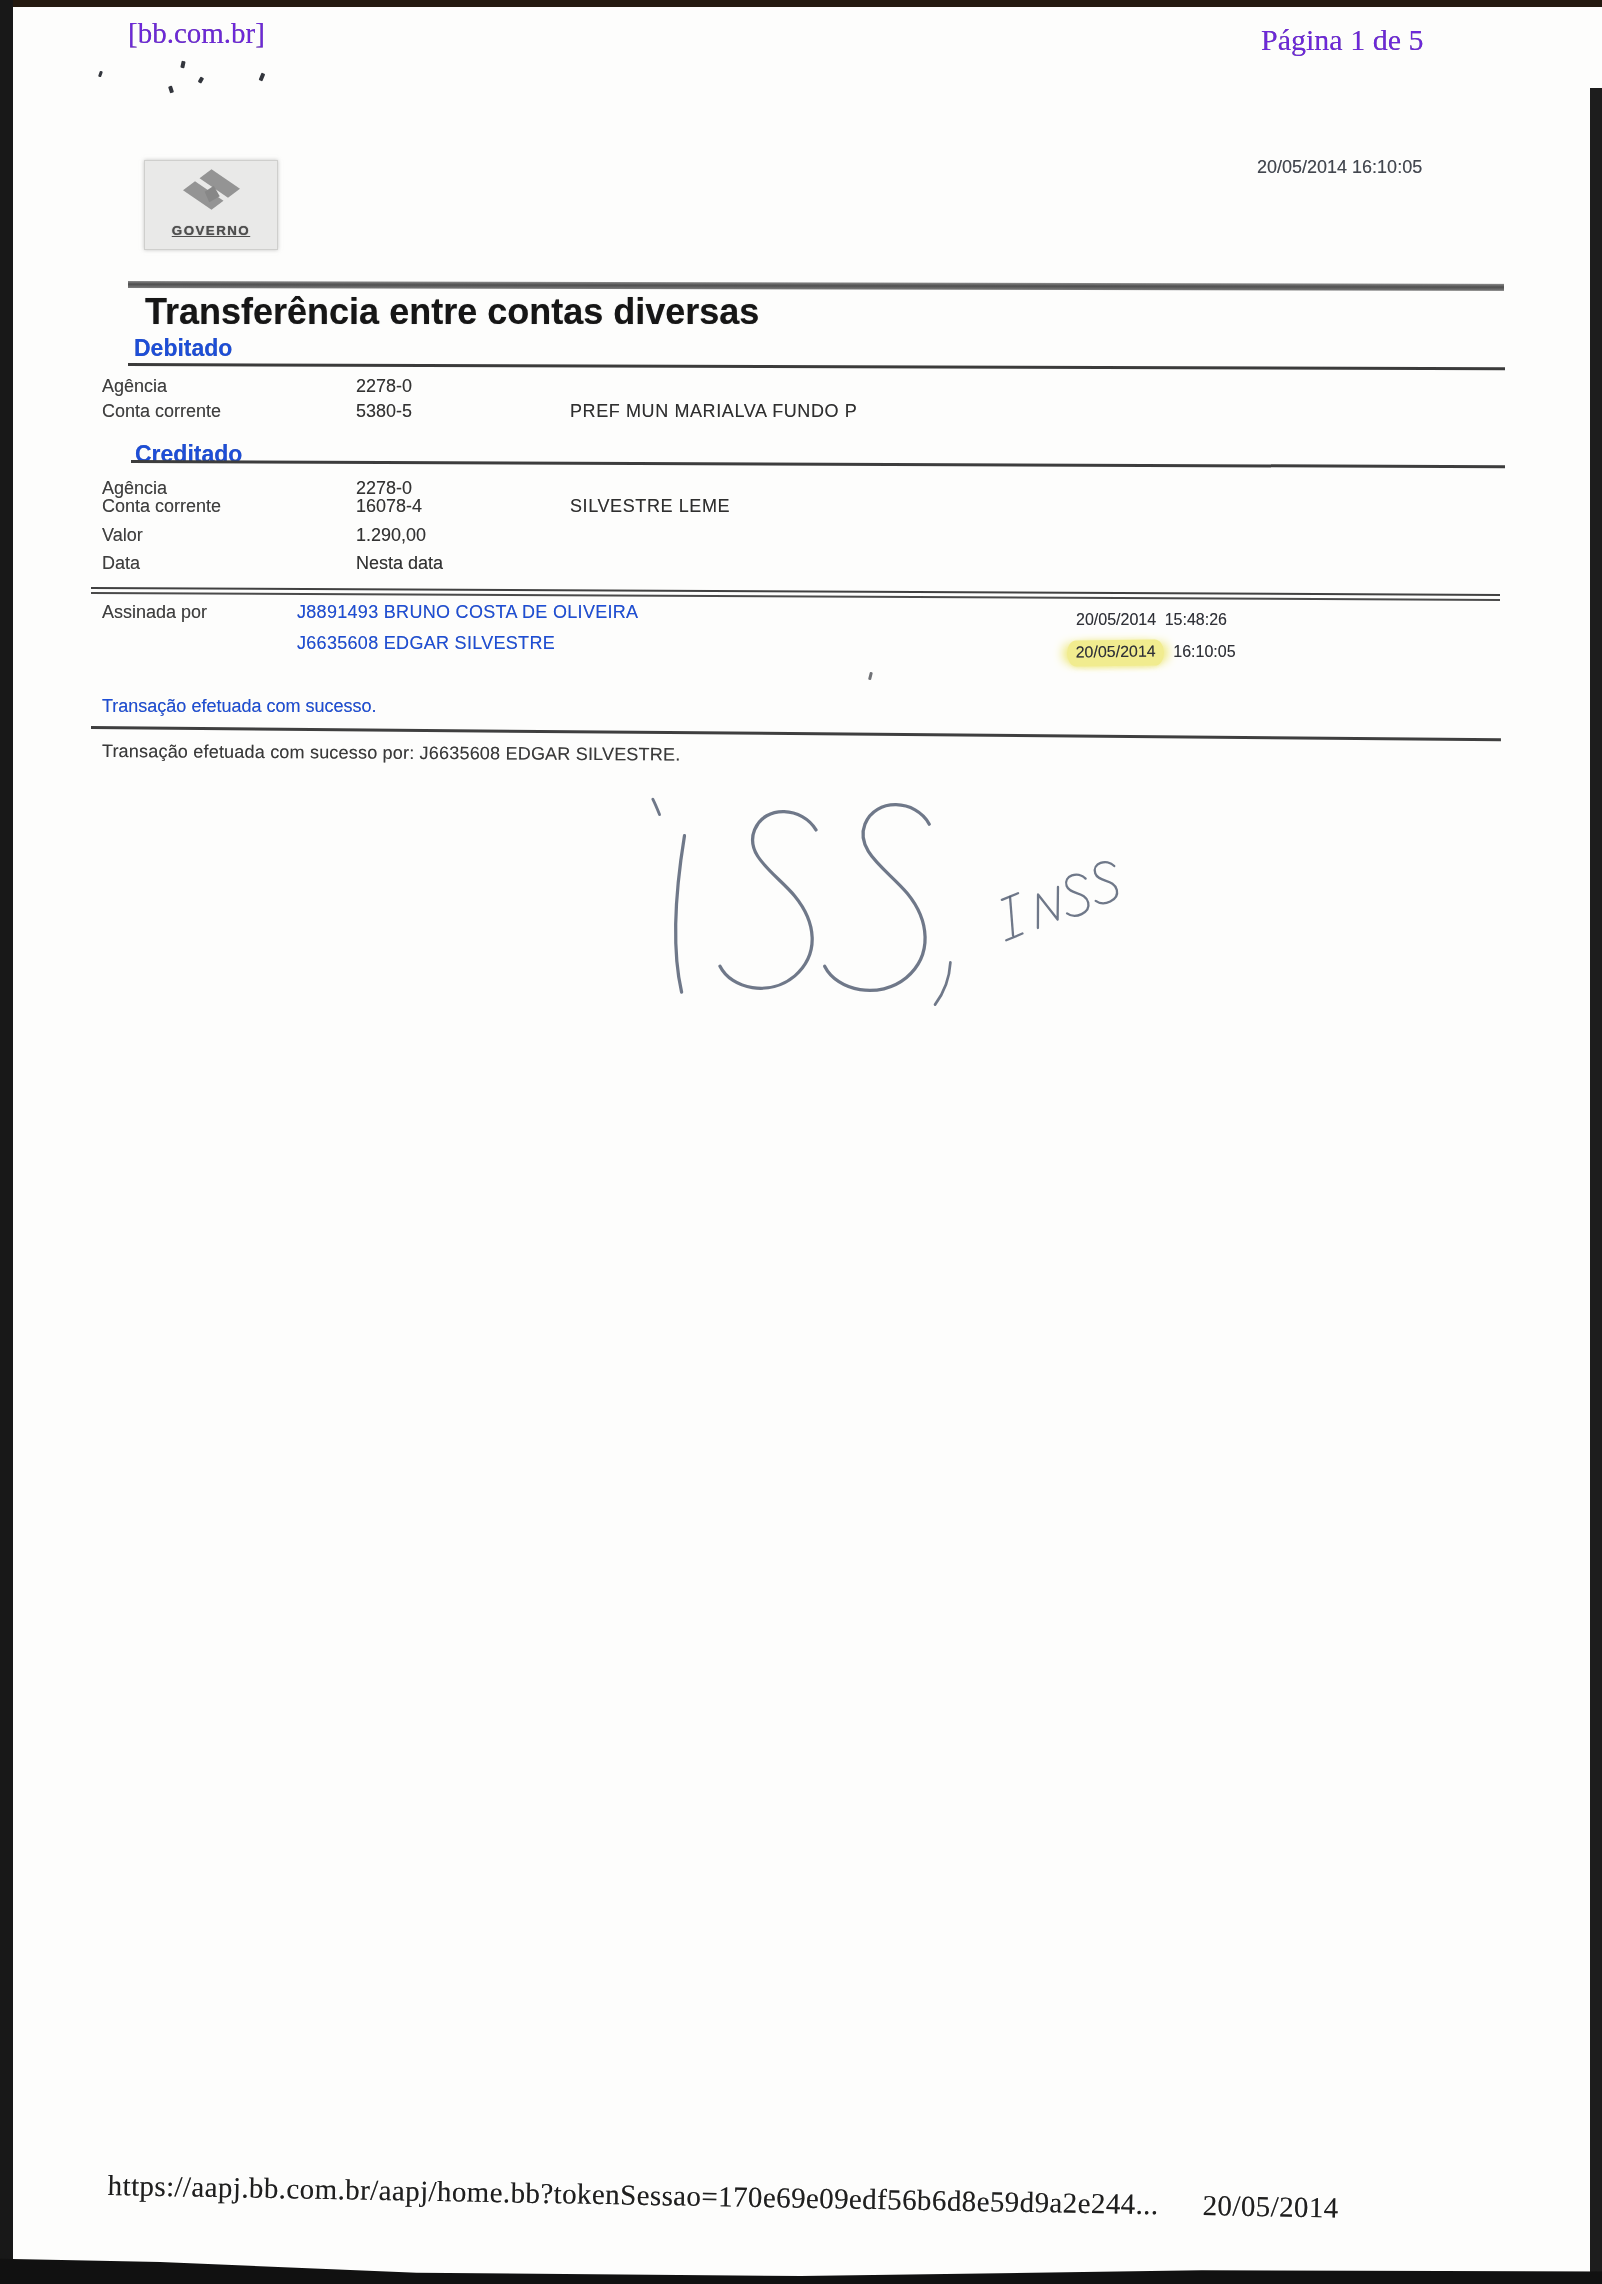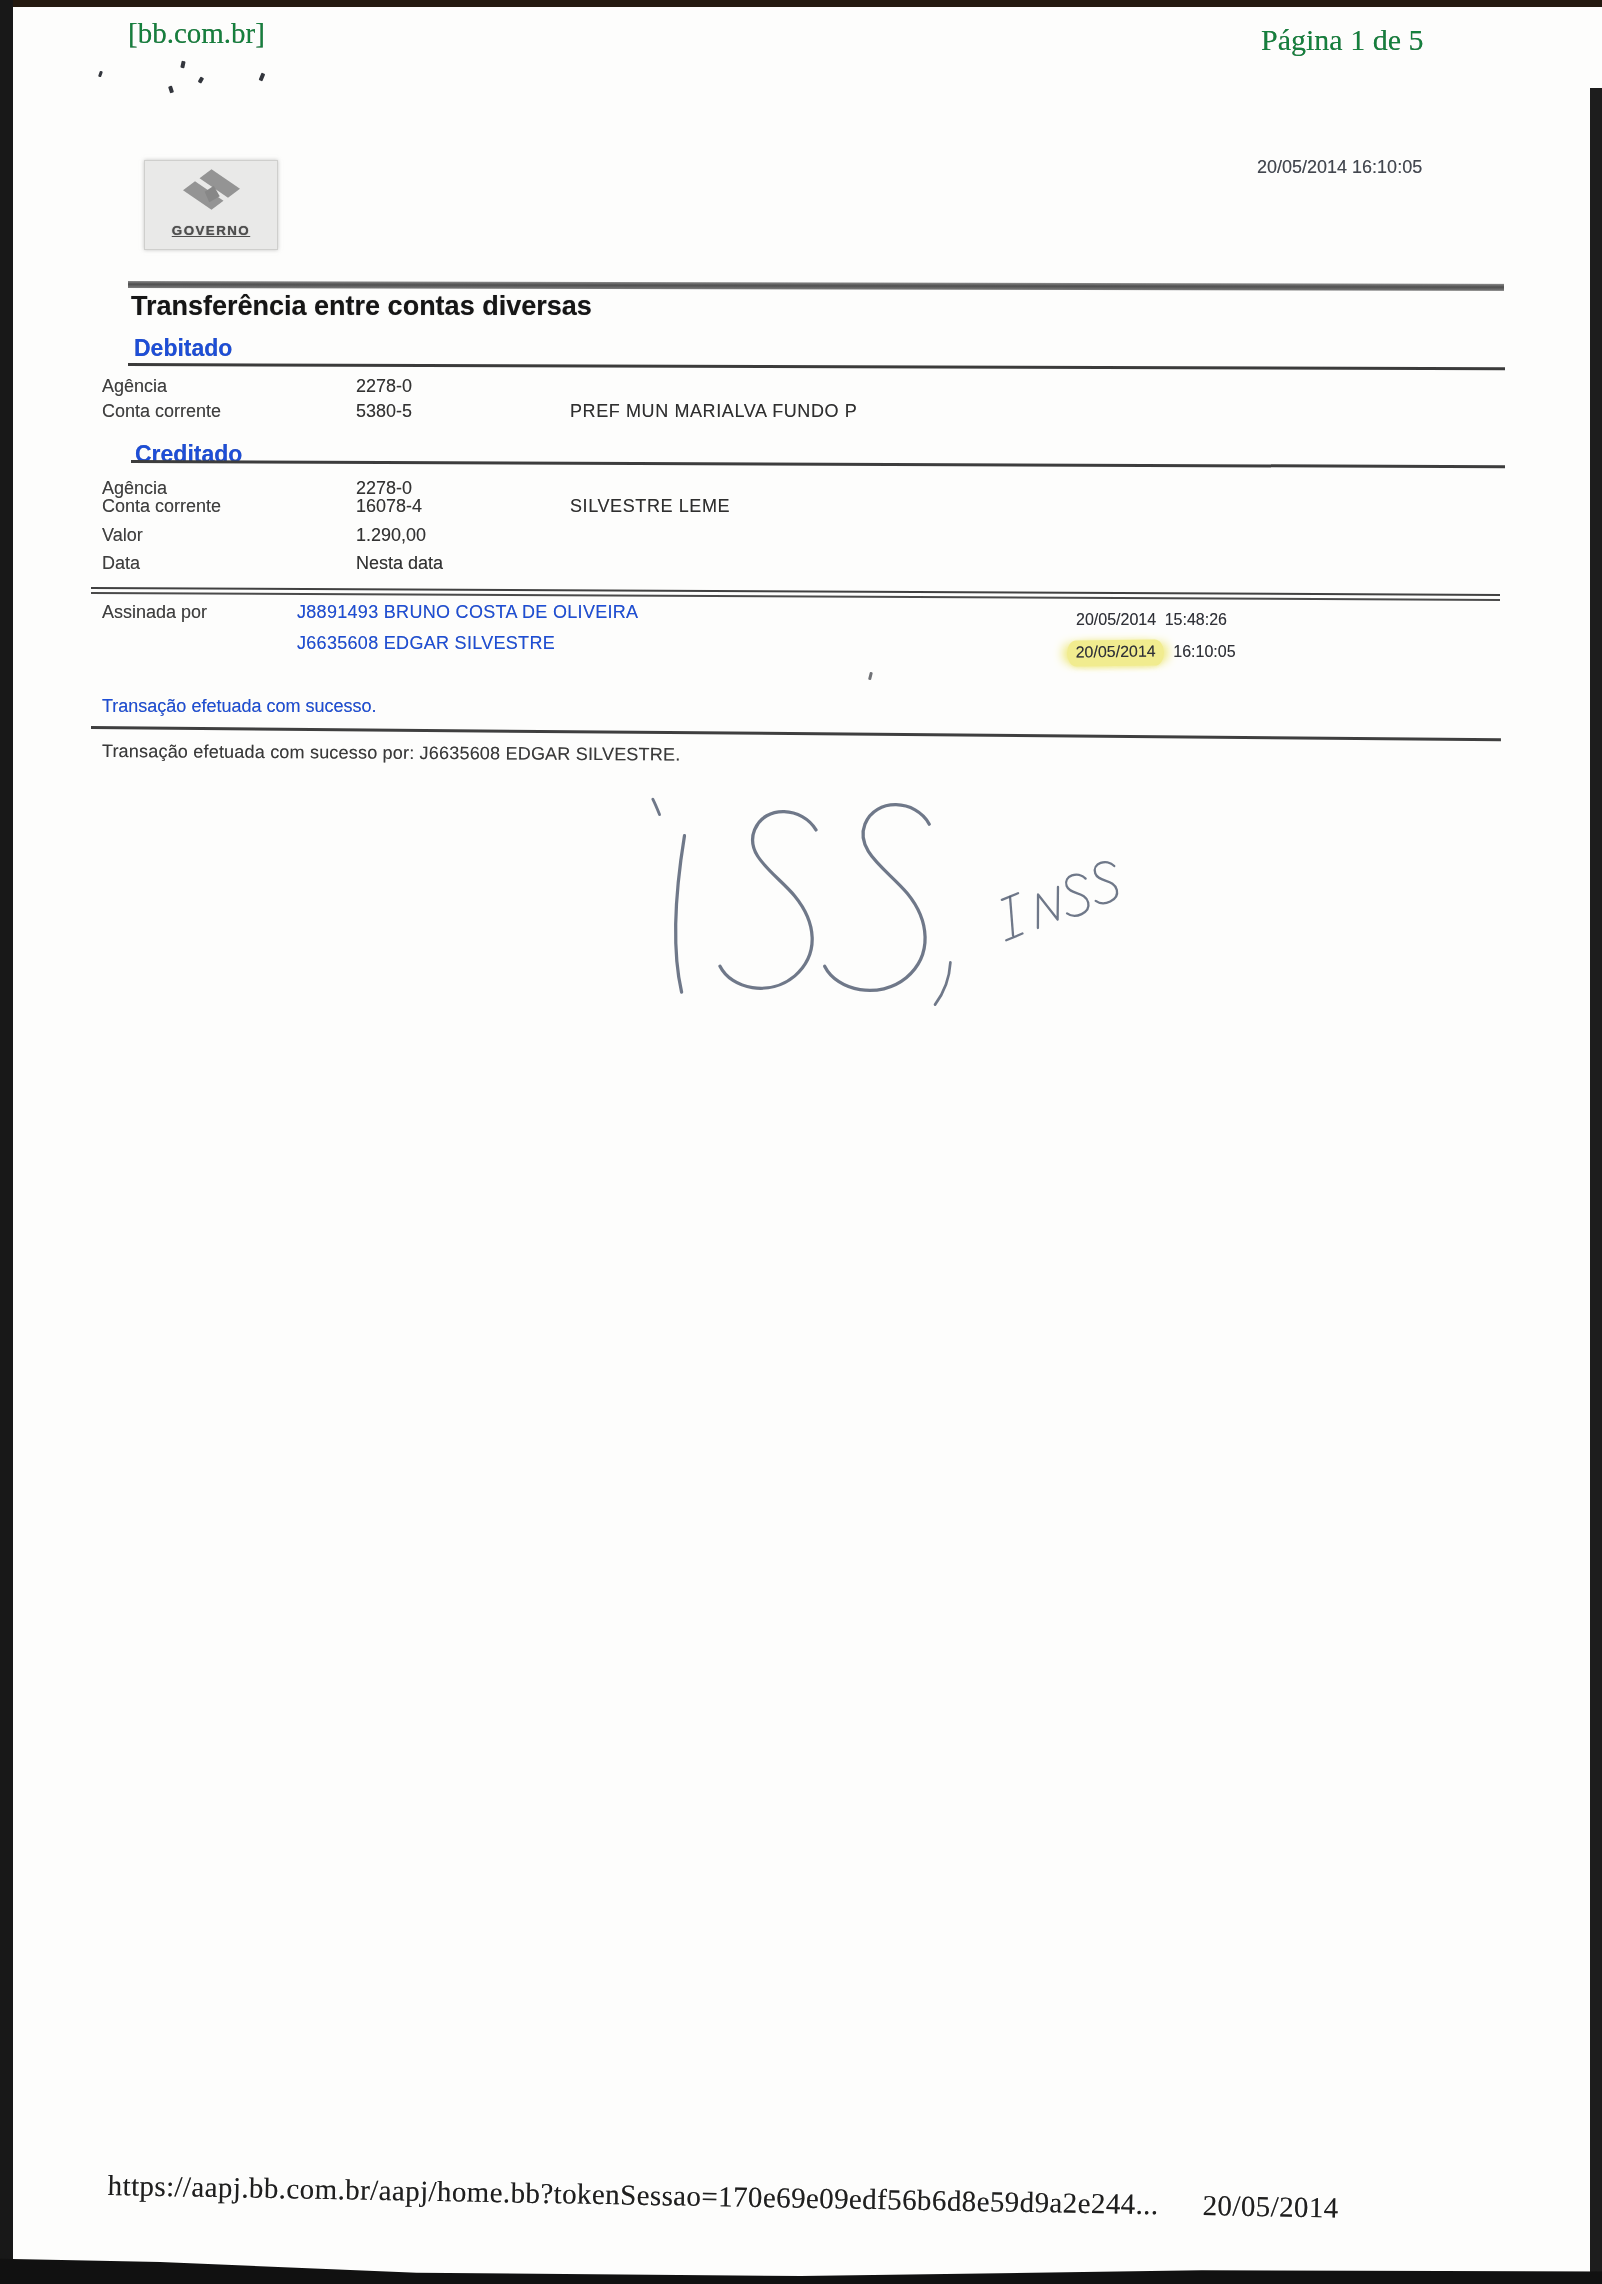--- a/index.html
+++ b/index.html
@@ -12,21 +12,21 @@
   .edge-top{left:0;top:0;width:1602px;height:6.7px;background:#241a10;}
   .edge-left{left:0;top:0;width:12.5px;height:2285px;background:#181818;}
   .edge-right{left:1590px;top:88px;width:12.5px;height:2196px;background:#1d1d1d;}
   .edge-bottom{
     left:0;top:2253px;width:1602px;height:32px;background:#111;
     clip-path:polygon(0% 18%,10% 28%,26% 62%,50% 72%,75% 54%,100% 58%,100% 100%,0% 100%);
   }
   .speck{position:absolute;background:#33363d;border-radius:1px;}
 
   
-  .serif{font-family:"Liberation Serif",serif;color:#15803d;text-shadow:0 0 0.5px rgba(0,0,0,.45);}
+  .serif{font-family:"Liberation Serif",serif;color:#6d28d9;text-shadow:0 0 0.5px rgba(0,0,0,.45);}
   .hdr-left{position:absolute;left:128px;top:17.3px;font-size:29px;}
   .hdr-right{position:absolute;left:1261px;top:23px;font-size:30px;}
   .footer{
     position:absolute;left:108px;top:2169px;font-size:29px;letter-spacing:0.4px;color:#1f1f1f;
     transform:rotate(1.05deg);transform-origin:left top;white-space:nowrap;
   }
   .footer .f-date{display:inline-block;margin-left:44px;}
 
   
   .logo-box{
@@ -49,21 +49,21 @@
     background:linear-gradient(180deg,#8a8a8a,#4d4d4d 45%,#7d7d7d);filter:blur(0.4px);
   }
   .rule-a{left:128px;top:363px;width:1377px;height:2.9px;background:#3b3b3b;transform:rotate(.18deg);}
   .rule-b{left:131px;top:460px;width:1374px;height:2.9px;background:#3d3d3d;transform:rotate(.22deg);}
   .rule-c1{left:91px;top:587px;width:1409px;height:1.9px;background:#414141;transform:rotate(.28deg);}
   .rule-c2{left:91px;top:592px;width:1409px;height:1.9px;background:#4a4a4a;transform:rotate(.28deg);}
   .rule-d{left:91px;top:726px;width:1410px;height:2.9px;background:#3f3f3f;transform:rotate(.5deg);}
 
   
   .title{
-    position:absolute;left:131px;top:291px;margin:0;font-size:27px;font-weight:700;color:#161616;
+    position:absolute;left:145px;top:291px;margin:0;font-size:36px;font-weight:700;color:#161616;
     text-shadow:0 0 0.7px rgba(30,30,30,.5);
   }
   .sec-head{position:absolute;font-size:23px;font-weight:700;color:#1d4ed8;text-shadow:0 0 0.6px rgba(40,40,40,.5);}
   .row{position:absolute;left:0;width:1270px;height:23px;font-size:18px;color:#3f3f3f;
        text-shadow:0 0 0.6px rgba(60,60,60,.45);}
   .row .lbl{position:absolute;left:102px;}
   .row .val{position:absolute;left:356px;color:#333;}
   .row .holder{position:absolute;left:570px;color:#2f2f2f;letter-spacing:0.6px;}
   .row .signer{position:absolute;left:297px;color:#1d4ed8;letter-spacing:0.3px;}
   .row .ts{position:absolute;left:1076px;color:#2f3138;font-size:16px;white-space:nowrap;}

